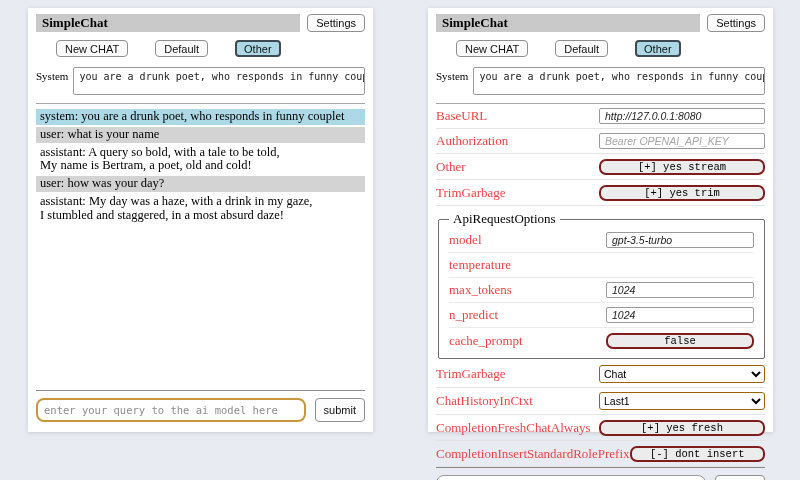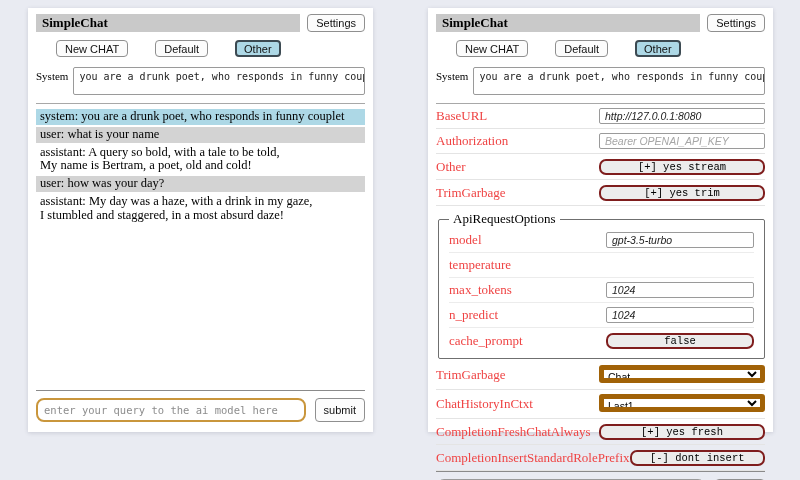--- a/index.html
+++ b/index.html
@@ -83,21 +83,21 @@
     width:100%; height:16px; font-family:"Liberation Sans", sans-serif; font-size:10.5px;
     border:1px solid #9a9a9a; border-radius:2px; padding:0 5px; color:#222; outline:none;font-style:italic;
   }
   .ctrl input::placeholder { color:#a6a6a6; }
   .ctrl button.toggle {
     width:100%; height:16px; background:#ececec; border:2px solid #7f1d1d;
     border-radius:7px; font-size:10.5px; padding:0; color:#000;font-family:Liberation Mono, monospace;
   }
   .ctrl select {
     width:100%; height:18px; font-family:"Liberation Sans", sans-serif; font-size:10.5px;
-    border:5px solid #a16207; border-radius:3px; background:#fff; color:#000;
+    border:1px solid #a16207; border-radius:3px; background:#fff; color:#000;
   }
   fieldset.aro {
     border:1px solid #6f6f6f; border-radius:2px;
     margin:5px 0 2px 2px; padding:1px 10px 5px 10px;
   }
   fieldset.aro legend { font-size:13px; padding:0 4px; margin-left:0; }
   fieldset.aro .srow { border-bottom:1px solid #ececec; padding:4px 0; }
   fieldset.aro .srow:last-child { border-bottom:none; }
   fieldset.aro .ctrl { width:148px; }
 </style>

